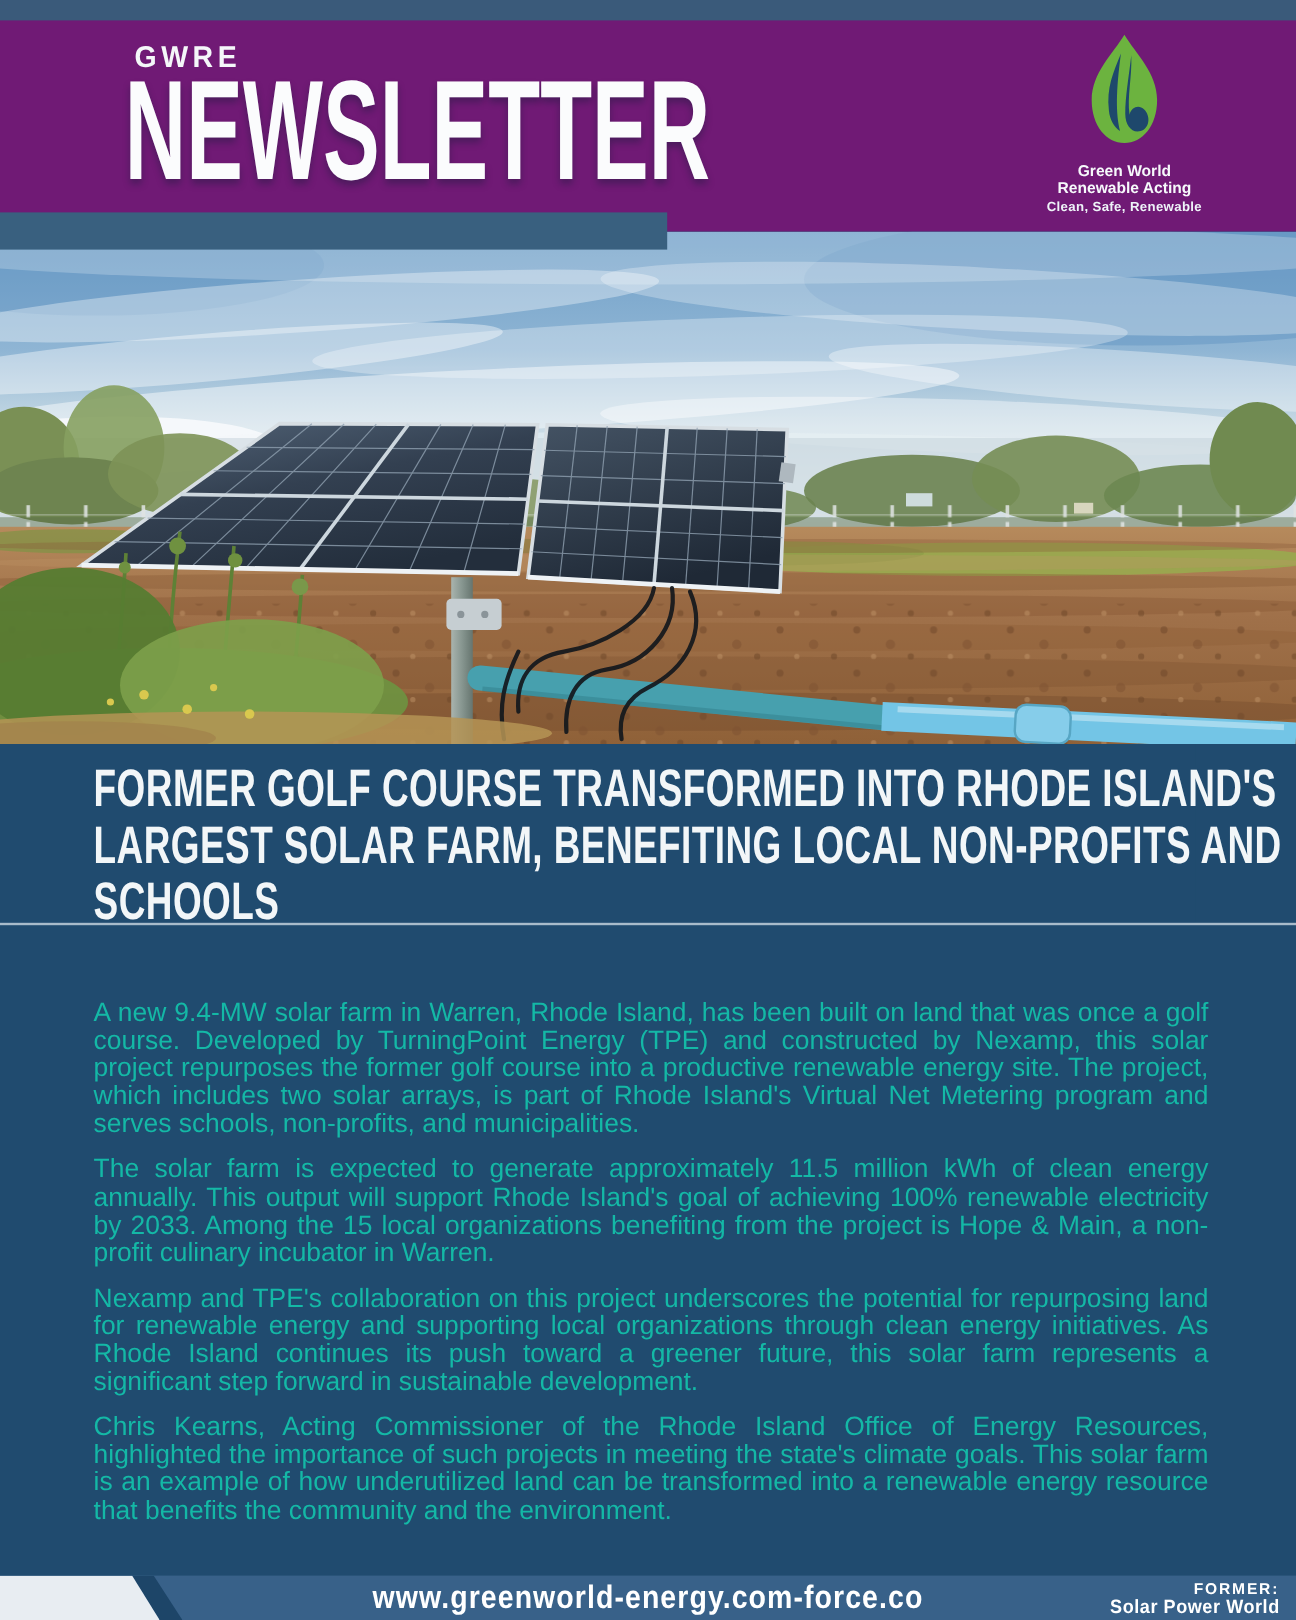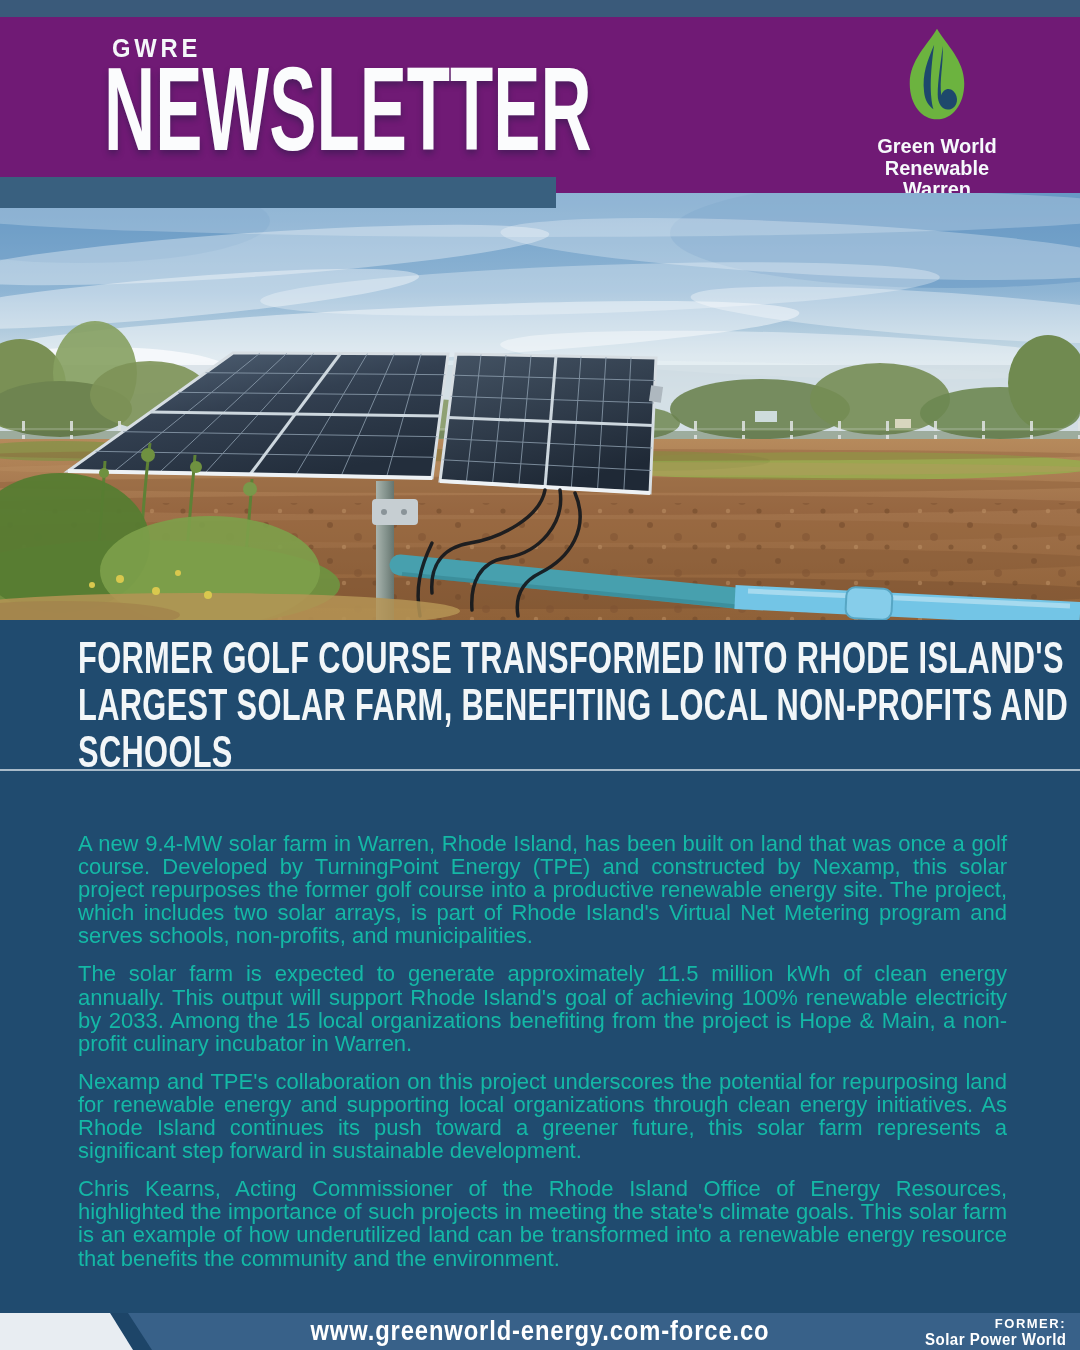--- a/index.html
+++ b/index.html
@@ -13,21 +13,21 @@
         letter-spacing:4px;color:#f4f7f9;transform:scaleX(.95);transform-origin:left;}
   .newsletter{position:absolute;left:104px;top:50px;font-size:118px;line-height:1;
         font-weight:700;color:#fbfcfd;letter-spacing:0px;white-space:nowrap;
         transform:scaleX(.60);transform-origin:left top;
         text-shadow:0 4px 8px rgba(10,30,50,.35);}
   .accent-band{position:absolute;left:0;top:177px;width:556px;height:31px;background:#39607f;z-index:4;}
 
   
   .logo{position:absolute;left:852px;top:26px;width:170px;text-align:center;color:#fff;}
   .logo svg{display:block;margin:0 auto;}
-  .logo-name{font-size:20px;font-weight:700;line-height:1.08;margin-top:6px;color:#f6f9fb;}
+  .logo-name{font-size:13px;font-weight:700;line-height:1.08;margin-top:6px;color:#f6f9fb;}
   .logo-tag{font-size:11px;font-weight:700;margin-top:3px;letter-spacing:.3px;color:#eef4f8;}
 
   
   .photo{position:absolute;left:0;top:193px;width:1080px;height:427px;overflow:hidden;}
   .photo svg{display:block;}
 
   
   .headline{position:absolute;left:0;top:620px;width:996px;height:149px;background:#204b6f;}
   .headline-inner{position:absolute;left:78px;top:14px;width:1000px;color:#f2f6f8;}
   .headline-line{font-size:44px;font-weight:700;line-height:47px;white-space:nowrap;
@@ -64,21 +64,21 @@
     <div class="newsletter">NEWSLETTER</div>
 
     <div class="logo">
       <svg width="72" height="104" viewBox="0 0 100 145">
         <path d="M50,4 C63,26 88,48 88,80 C88,110 71,130 50,130 C29,130 12,110 12,80 C12,48 37,26 50,4 Z" fill="#6cb33f"></path>
         <path d="M46,26 C37,48 29,66 32,92 C33,103 38,111 45,116 C40,96 40,70 46,26 Z" fill="#1e486c"></path>
         <path d="M58,28 C55,54 51,76 51,96 C51,110 59,119 69,116 C79,113 81,99 73,91 C67,85 58,88 56,97 C53,76 59,54 58,28 Z" fill="#1e486c"></path>
       </svg>
       <div class="logo-name">
         <div>Green World</div>
-        <div>Renewable Warren</div>
+        <div>Renewable Acting</div>
       </div>
       <div class="logo-tag">Clean, Safe, Renewable</div>
     </div>
   </div>
 
   <div class="photo">
     <svg width="1080" height="427" viewBox="0 0 1080 427">
       <defs>
         <linearGradient id="g-sky" x1="0" y1="0" x2="0" y2="1">
           <stop offset="0" stop-color="#6f9fc8"></stop>

